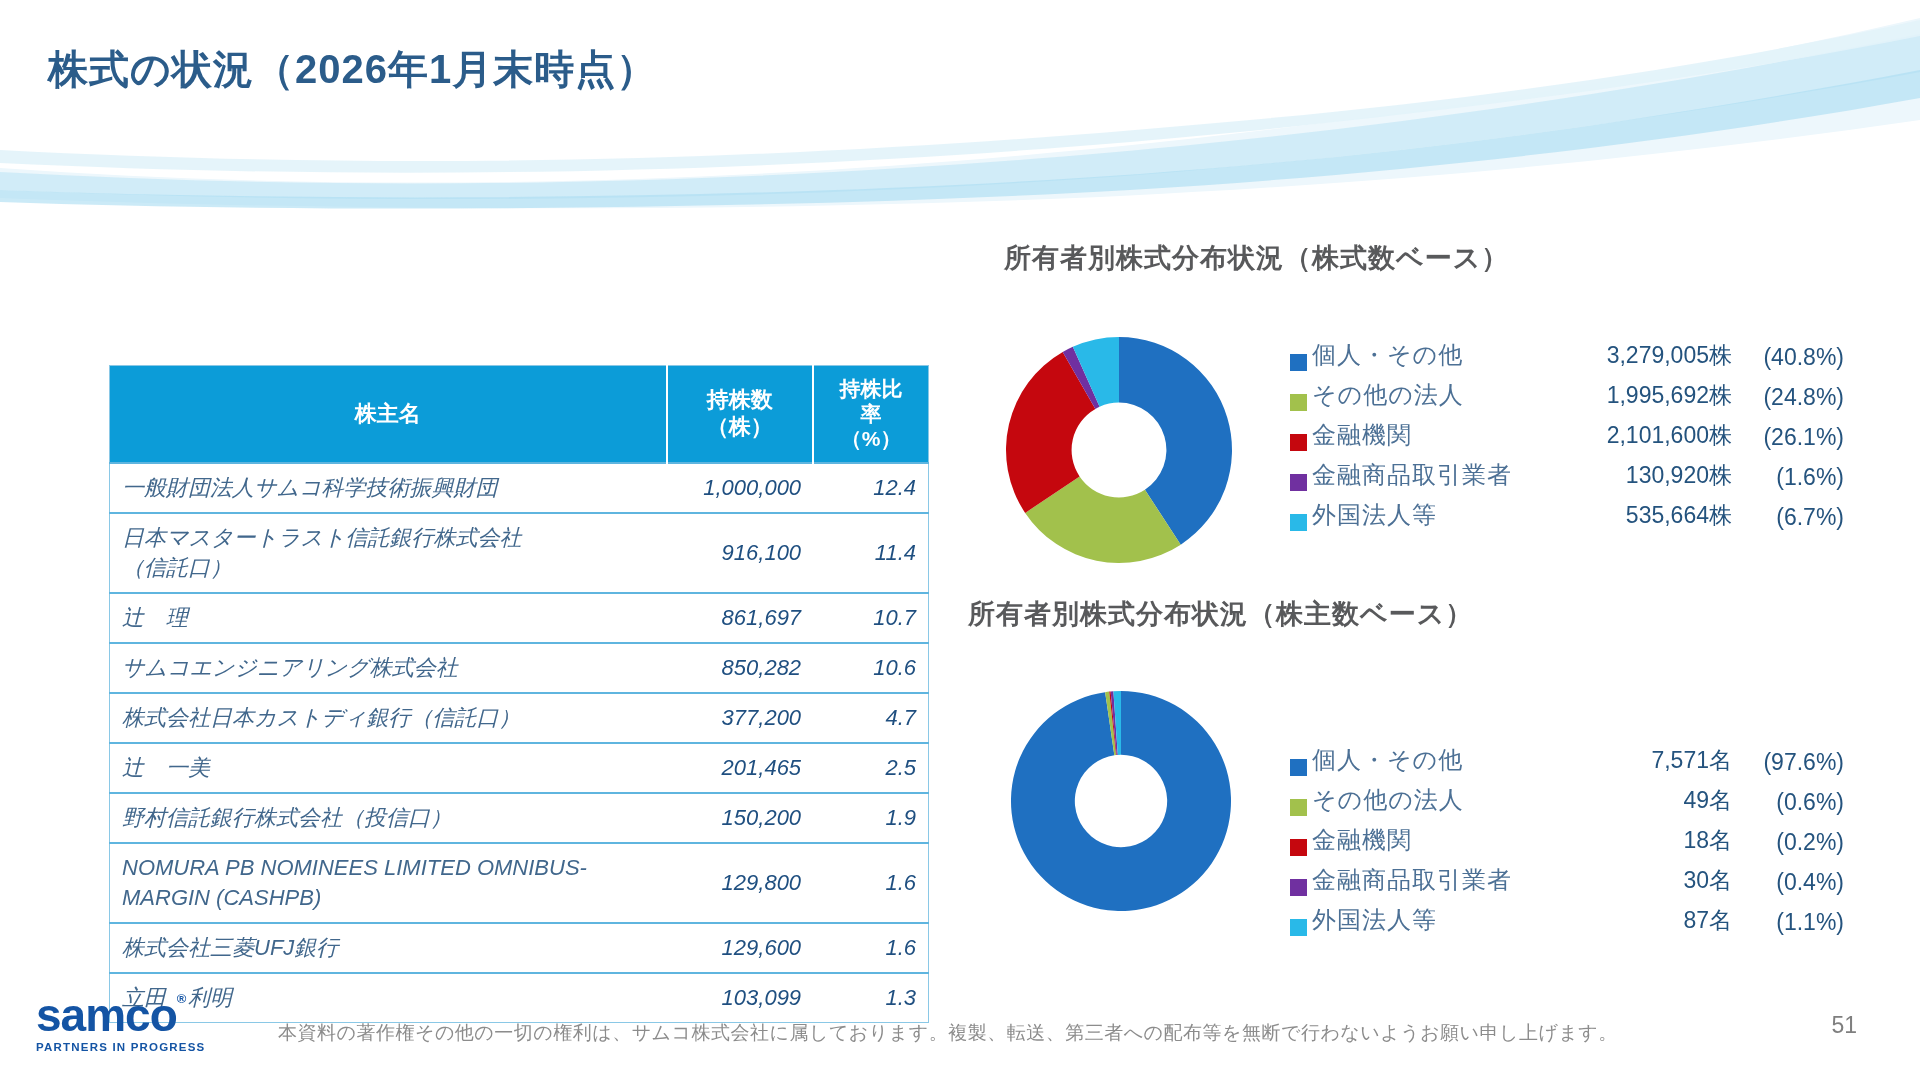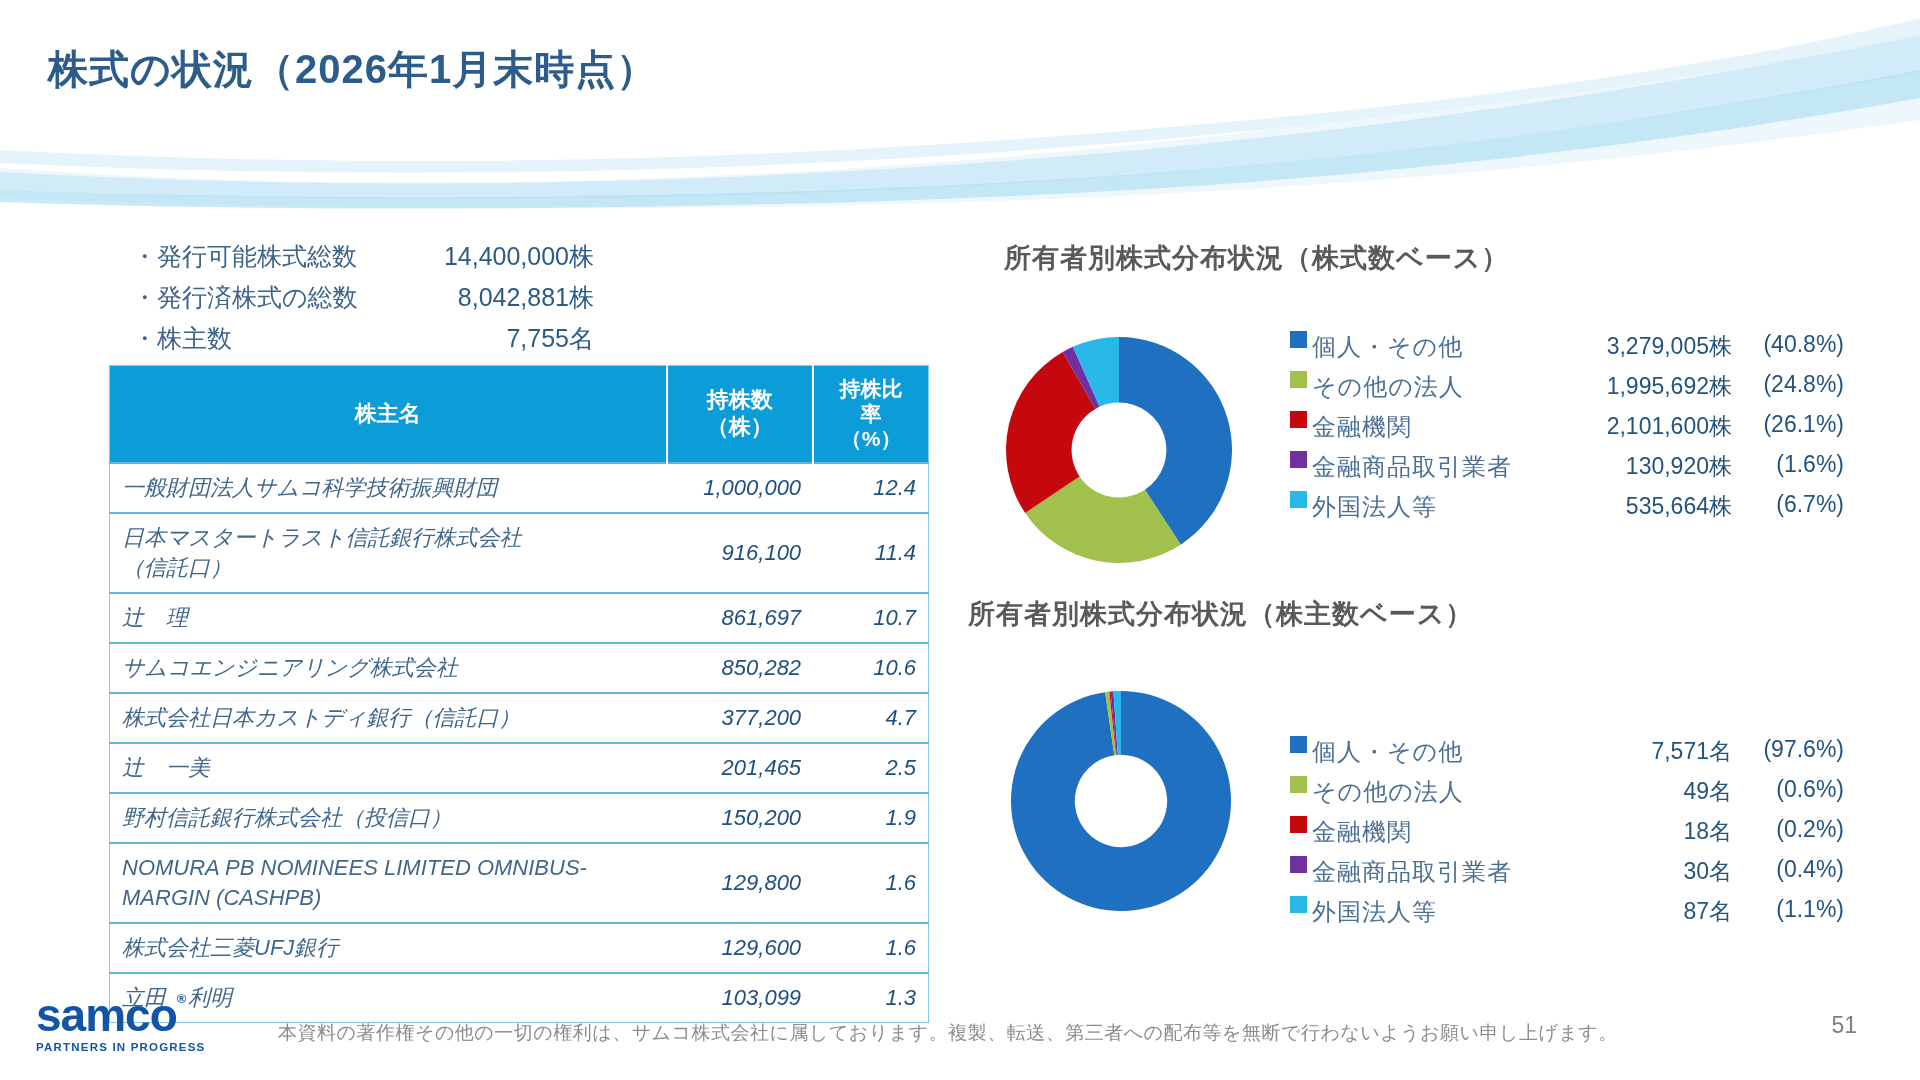--- a/index.html
+++ b/index.html
@@ -34,21 +34,21 @@
   .chart-title { position:absolute; font-size:27px; font-weight:bold; color:#58595B; letter-spacing:1px; }
   .chart-title-1 { left:1004px; top:240px; }
   .chart-title-2 { left:968px; top:596px; }
   .donut { position:absolute; }
   .donut-1 { left:1005px; top:336px; width:228px; height:228px; }
   .donut-2 { left:1010px; top:690px; width:222px; height:222px; }
 
   .legend { position:absolute; width:582px; display:flex; flex-direction:column; }
   .legend-1 { left:1262px; top:331px; }
   .legend-2 { left:1262px; top:736px; }
-  .legend-row { display:flex; align-items:flex-start; height:40px;padding-left:28px; }
+  .legend-row { display:flex; align-items:flex-end; height:40px;padding-left:28px; }
   .legend-swatch { width:17px; height:17px; flex:0 0 17px; margin-right:5px; }
   .legend-label { flex:1; font-size:24px; color:#4C7095; letter-spacing:1px; }
   .legend-value { width:180px; text-align:right; font-size:23px; color:#24537E; }
   .legend-pct { width:112px; text-align:right; font-size:23px; color:#24537E; }
 
   
   .logo { position:absolute; left:36px; top:992px; color:#1454A4; }
   .logo-word { font-size:46px; font-weight:900; line-height:1; letter-spacing:-1px; }
   .logo-mark { font-size:13px; vertical-align:top; }
   .logo-tagline { font-size:11.5px; font-weight:bold; letter-spacing:1.2px; margin-top:3px; }
@@ -62,36 +62,20 @@
 
   <svg class="wave-svg" viewBox="0 0 1920 215" preserveAspectRatio="none">
     <path fill="#EDF7FC" d="M0,168 C420,198 820,178 1160,142 C1440,112 1690,72 1920,18 L1920,120 C1660,158 1400,182 1120,196 C780,212 360,212 0,198 Z"></path>
     <path fill="#CBEAF7" opacity="0.85" d="M0,172 C460,198 880,176 1200,144 C1470,117 1710,78 1920,34 L1920,72 C1680,116 1430,152 1150,174 C800,201 380,206 0,190 Z"></path>
     <path fill="#A9DCF1" opacity="0.6" d="M0,190 C380,204 800,198 1140,174 C1430,153 1680,116 1920,70 L1920,98 C1700,138 1430,172 1130,190 C800,209 340,214 0,202 Z"></path>
     <path fill="#E2F3FA" opacity="0.9" d="M0,150 C500,176 900,152 1250,120 C1520,95 1740,60 1920,20 L1920,36 C1730,74 1500,106 1240,132 C900,165 480,186 0,163 Z"></path>
   </svg>
 
   <div class="slide-title">株式の状況（2026年1月末時点）</div>
 
-  <div class="stats">
-    <div class="stat-row">
-      <span class="stat-label">・発行可能株式総数</span>
-      <span class="stat-value">14,400,000株</span>
-    </div>
-
-    <div class="stat-row">
-      <span class="stat-label">・発行済株式の総数</span>
-      <span class="stat-value">8,042,881株</span>
-    </div>
-
-    <div class="stat-row">
-      <span class="stat-label">・株主数</span>
-      <span class="stat-value">7,755名</span>
-    </div>
-  </div>
 
   <div class="tbl-wrap">
     <table>
       <thead>
         <tr>
           <th class="c-name">株主名</th>
           <th class="c-num">持株数（株）</th>
           <th class="c-ratio">持株比率
 （%）</th>
         </tr>

